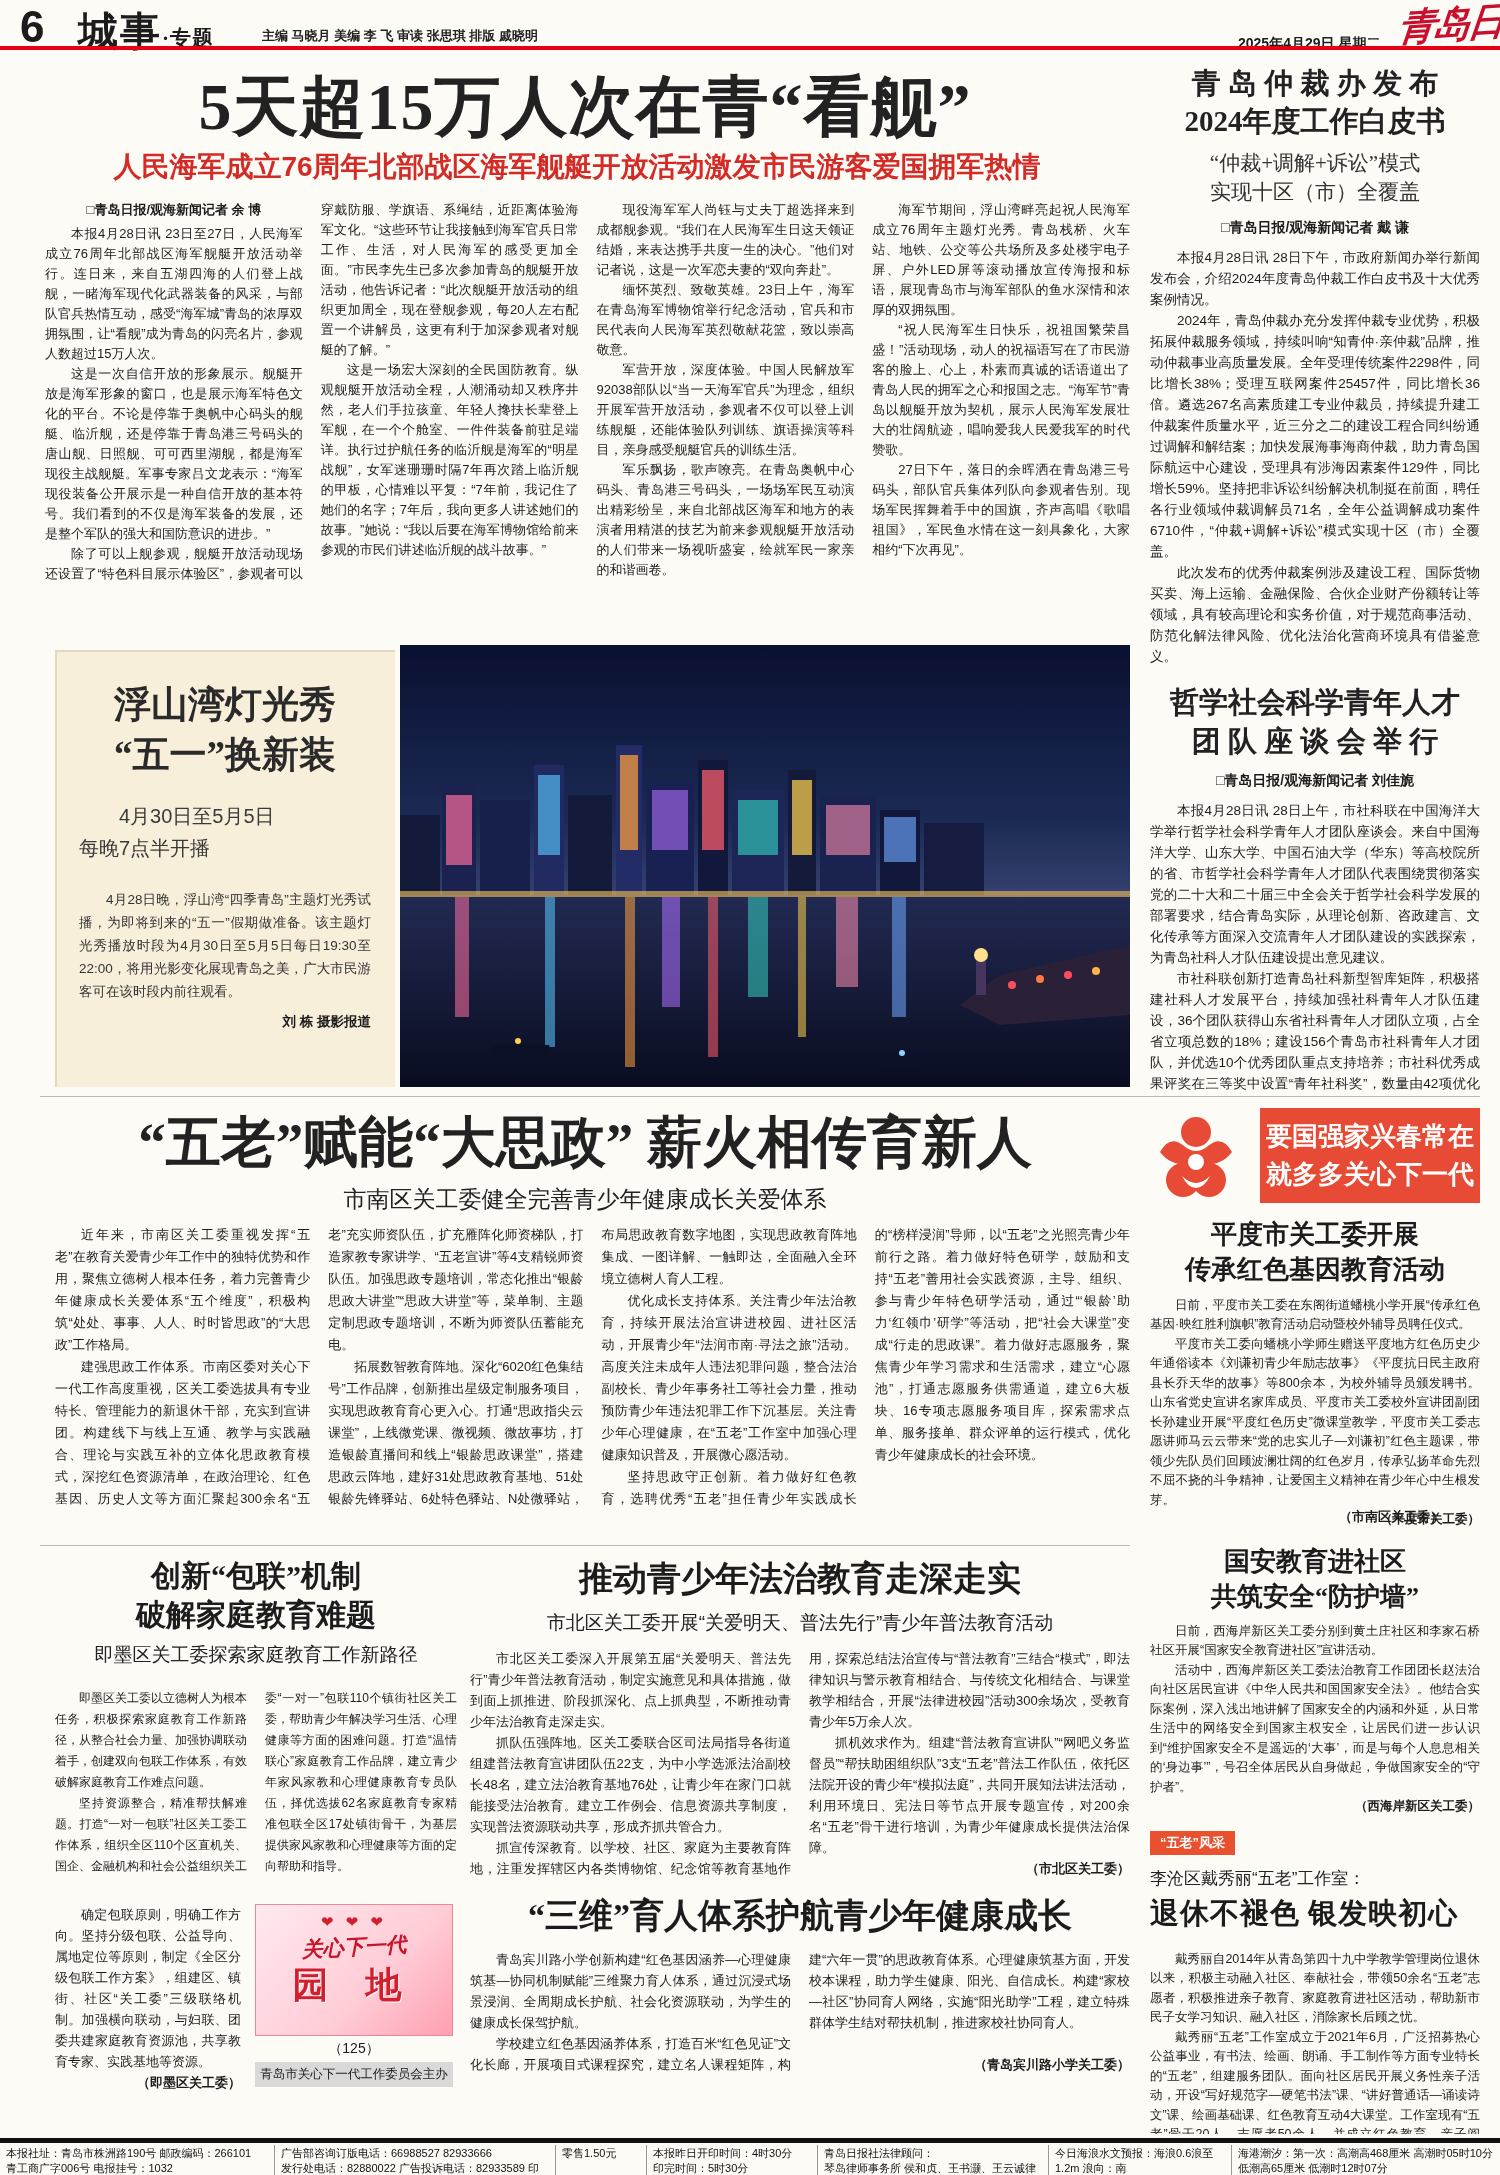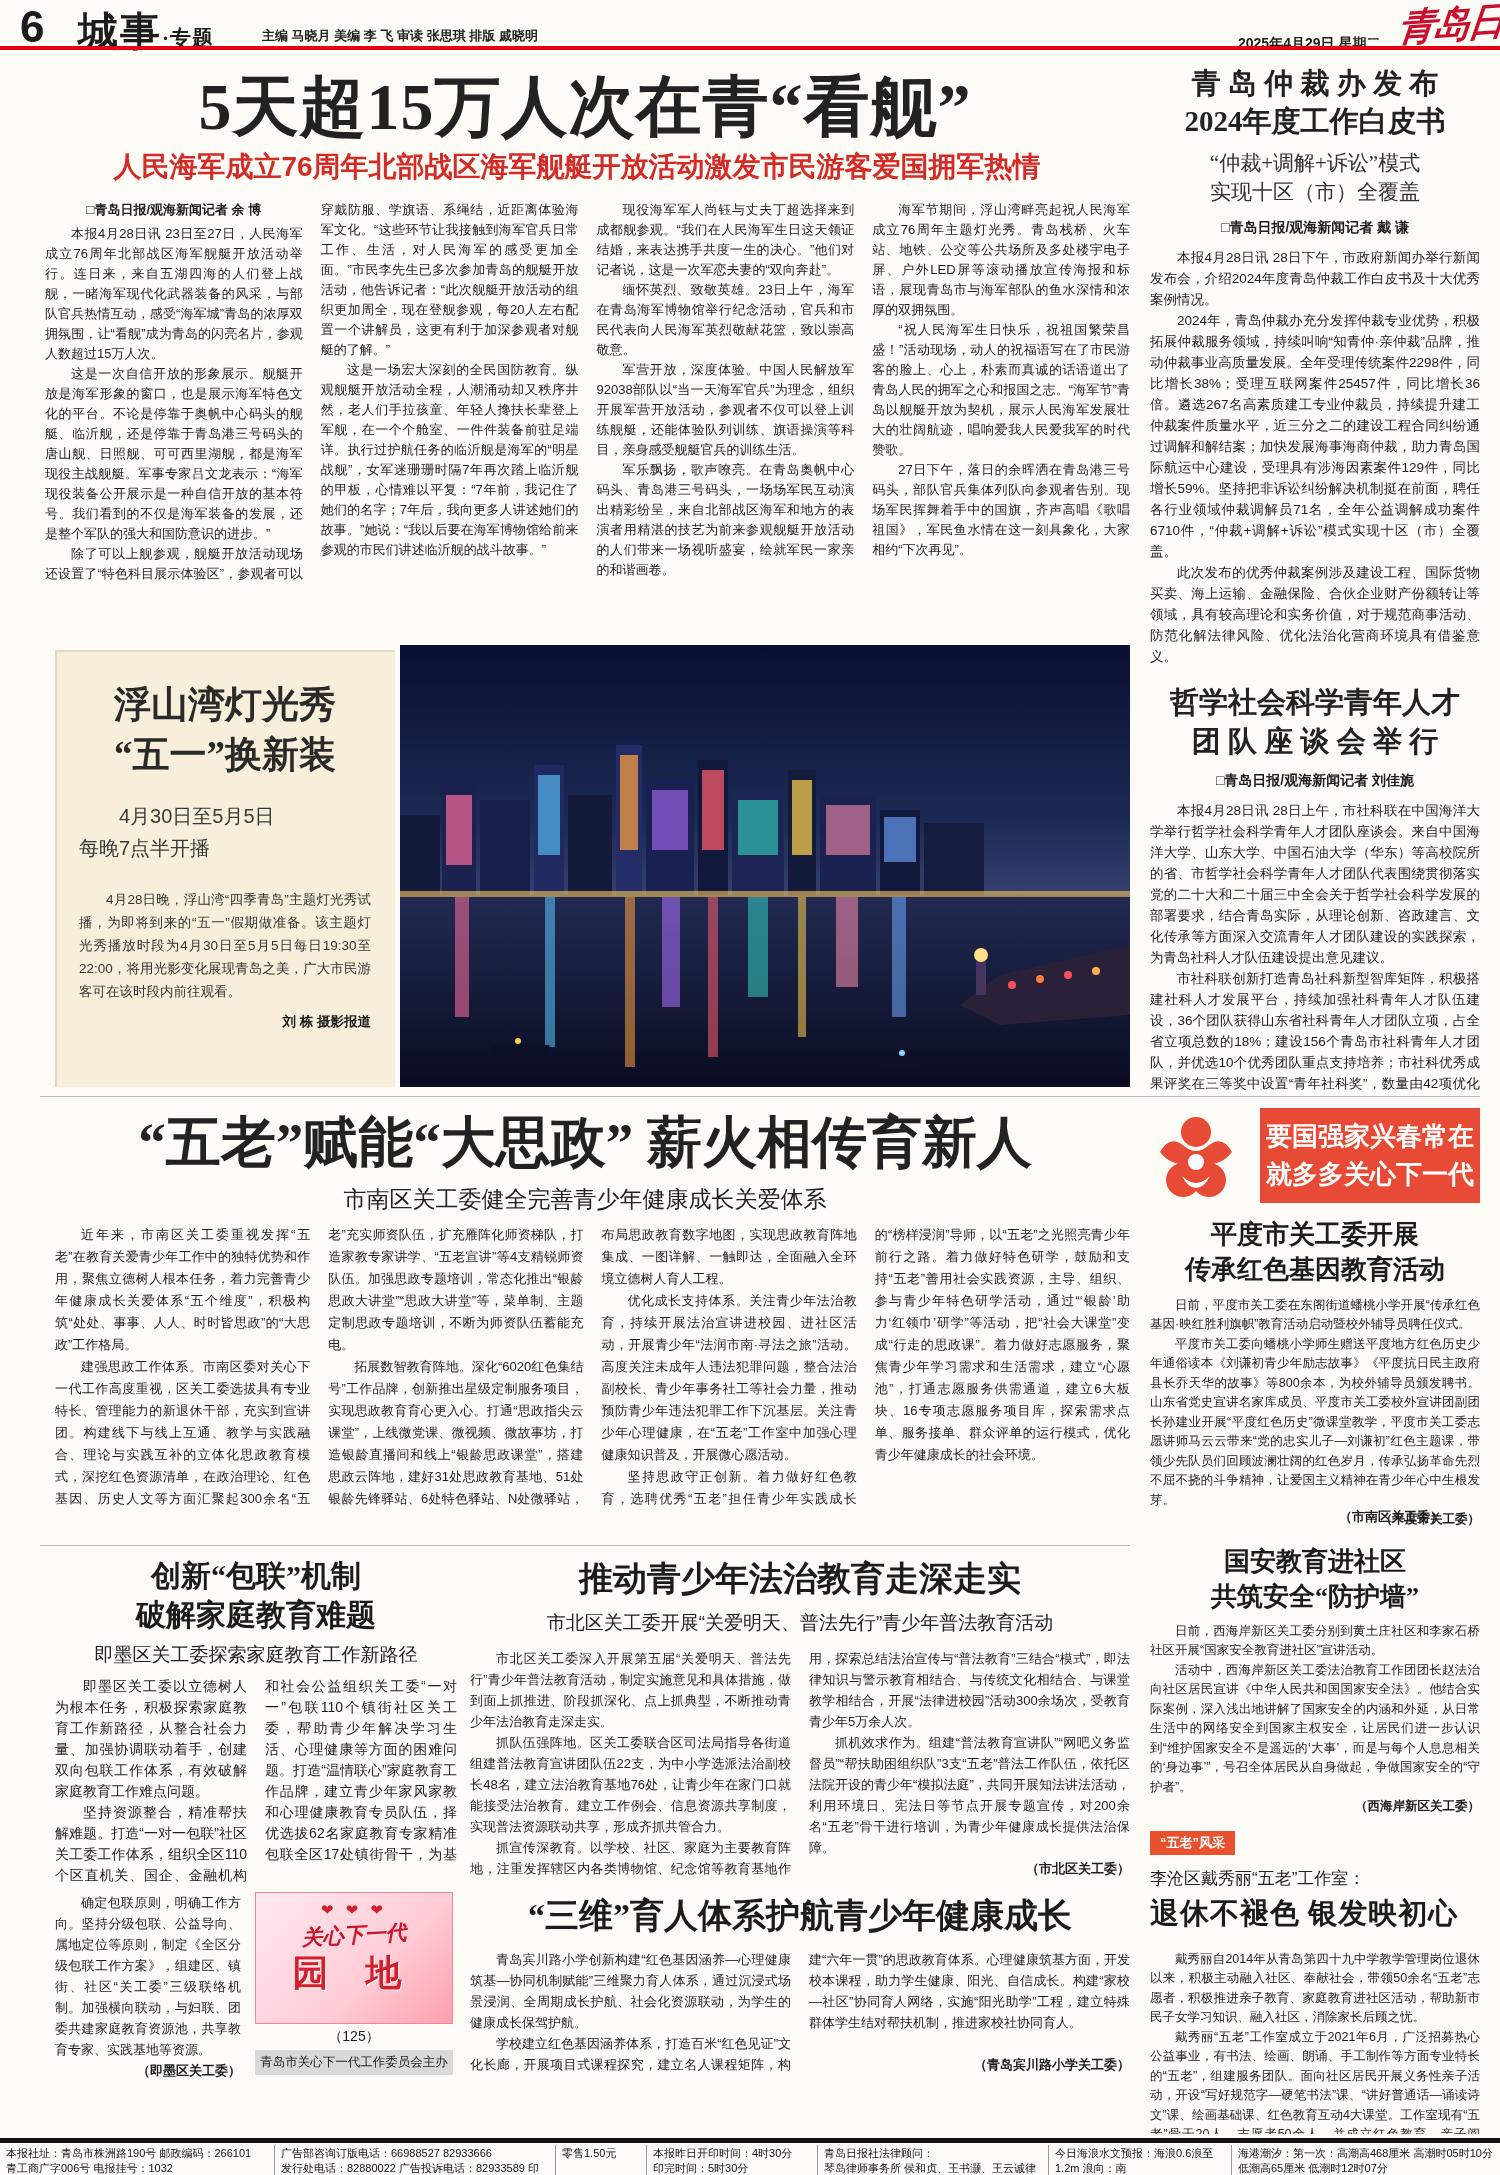--- a/index.html
+++ b/index.html
@@ -52,21 +52,21 @@
     font-size:55px;font-weight:900;color:#222;}
   .wl-subtitle{position:absolute;left:40px;top:1184px;width:1090px;text-align:center;
     font-size:23px;color:#222;}
   .wl-body{position:absolute;left:55px;top:1224px;width:1075px;height:308px;column-count:4;
     font-size:13px;line-height:22px;}
   .wl-sig{position:absolute;right:57px;top:1508px;font-weight:700;font-size:13px;background:#fcfbf6;padding-left:10px;}
   
   .jimo{position:absolute;left:55px;top:1556px;width:402px;}
   .jimo h2{margin:0;text-align:center;font-size:30px;line-height:1.3;font-weight:900;}
   .jimo h3{margin:8px 0 0;text-align:center;font-size:19px;font-weight:400;color:#222;}
-  .jimo-body{margin-top:8px;column-count:2;font-size:14px;line-height:21px;height:210px;}
+  .jimo-body{margin-top:20px;column-count:2;font-size:12px;line-height:21px;height:210px;}
   .jimo-bot{display:flex;margin-top:6px;gap:14px;}
   .jimo-cont{width:186px;font-size:13px;line-height:21px;text-align:justify;height:189px;overflow:hidden;}
   .jimo-cont p{margin:0;text-indent:2em;}
   .garden{width:198px;}
   .garden-box{height:132px;background:linear-gradient(135deg,#ffe9ef,#ffccd6 60%,#ff9fb0);
     border:1px solid #e89;box-sizing:border-box;text-align:center;padding-top:8px;position:relative;overflow:hidden;}
   .garden-hearts{color:#d21f2e;font-size:15px;letter-spacing:4px;}
   .garden-script{font-family:"Liberation Serif","DejaVu Serif",serif;font-style:italic;font-weight:900;
     color:#c81428;font-size:21px;transform:rotate(-3deg);margin-top:2px;}
   .garden-big{font-family:"Liberation Serif","DejaVu Serif",serif;font-weight:900;color:#d21f2e;

